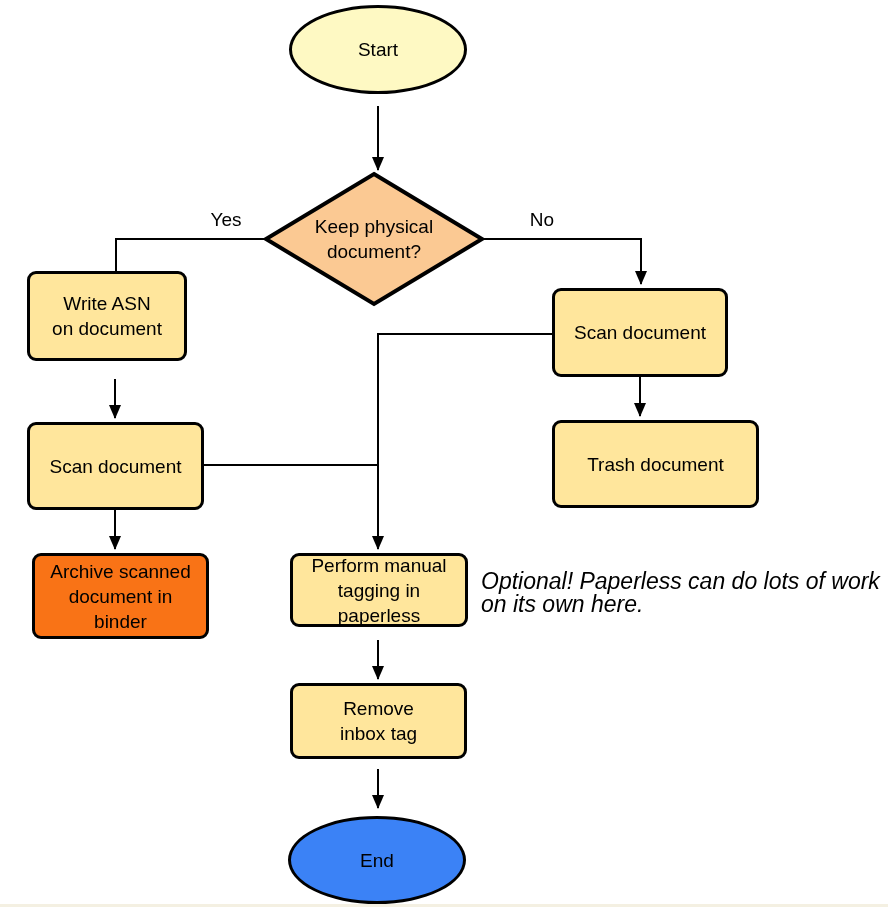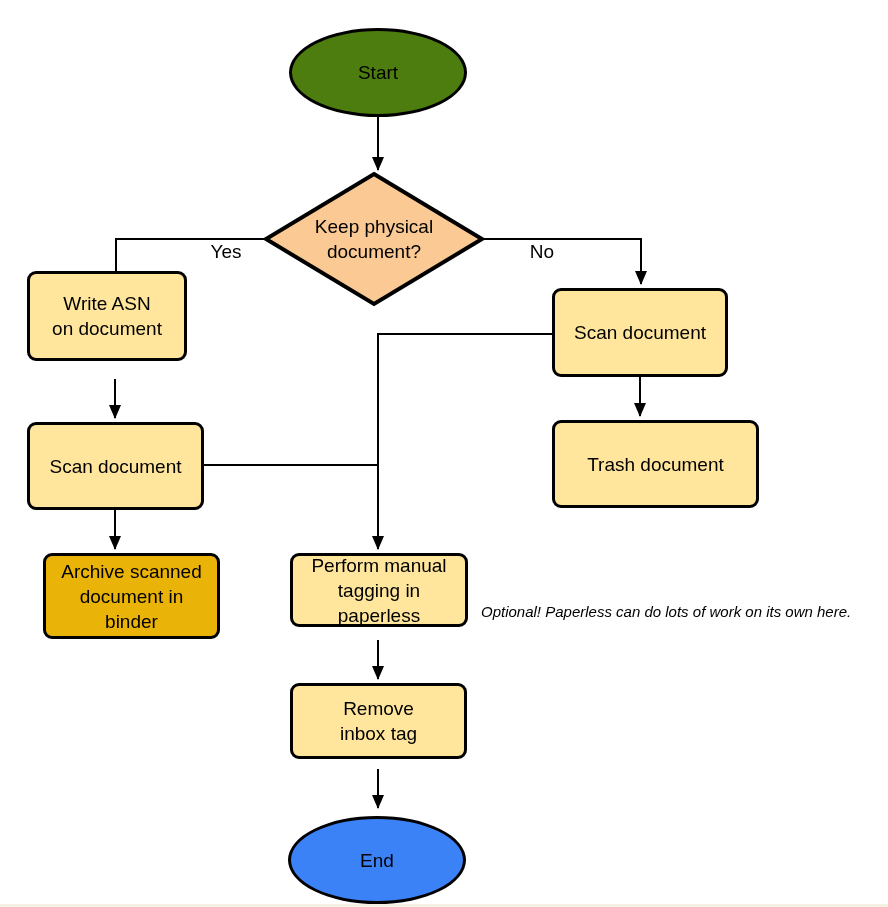--- a/index.html
+++ b/index.html
@@ -45,28 +45,27 @@
   }
   .diamond .diamond-label {
     position: relative;
     z-index: 1;
   }
   .edge-label {
     position: absolute;
     font-size: 19px;
     text-align: center;
     z-index: 2;
-    margin-top: 32px;
   }
   .annotation {
     position: absolute;
     left: 481px;
-    top: 600px;
+    top: 570px;
     width: 400px;
-    font-size: 15px;
+    font-size: 23px;
     line-height: 23px;
     font-style: italic;
     z-index: 2;
   }
   .bottom-rule {
     position: absolute;
     left: 0;
     bottom: 0;
     width: 888px;
     height: 3px;
@@ -90,21 +89,21 @@
     <line x1="115" y1="379" x2="115" y2="418" marker-end="url(#arrow)"></line>
     <line x1="115" y1="510" x2="115" y2="549" marker-end="url(#arrow)"></line>
     <line x1="640" y1="377" x2="640" y2="416" marker-end="url(#arrow)"></line>
     <polyline points="552,334 378,334 378,549" marker-end="url(#arrow)"></polyline>
     <line x1="204" y1="465" x2="378" y2="465"></line>
     <line x1="378" y1="640" x2="378" y2="679" marker-end="url(#arrow)"></line>
     <line x1="378" y1="769" x2="378" y2="808" marker-end="url(#arrow)"></line>
   </g>
 </svg>
 
-<div class="node terminal" style="left: 289px; top: 28px; width: 178px; height: 89px; background-color: #4d7c0f; align-items: center;">
+<div class="node terminal" style="left: 289px; top: 5px; width: 178px; height: 89px; background-color: #fef9c3; align-items: center;">
   <span>Start</span>
 </div>
 
 <div class="node diamond" style="left:263px; top:171px; width:222px; height:136px;">
   <svg viewBox="0 0 222 136">
     <polygon points="111,3 219,68 111,133 3,68" stroke="#000" stroke-width="4" fill="#fbc993"></polygon>
   </svg>
   <span class="diamond-label">Keep physical
 document?</span>
 </div>
@@ -115,21 +114,21 @@
 
 <div class="node process" style="left: 27px; top: 271px; width: 160px; height: 90px; background-color: rgb(255, 230, 156);">
   <span>Write ASN
 on document</span>
 </div>
 
 <div class="node process" style="left: 27px; top: 422px; width: 177px; height: 88px; background-color: rgb(255, 230, 156);">
   <span>Scan document</span>
 </div>
 
-<div class="node process" style="left: 43px; top: 553px; width: 177px; height: 86px; background-color: #eab308;">
+<div class="node process" style="left: 32px; top: 553px; width: 177px; height: 86px; background-color: #f97316;">
   <span>Archive scanned
 document in
 binder</span>
 </div>
 
 <div class="node process" style="left: 552px; top: 288px; width: 176px; height: 89px; background-color: rgb(255, 230, 156);">
   <span>Scan document</span>
 </div>
 
 <div class="node process" style="left: 552px; top: 420px; width: 207px; height: 88px; background-color: rgb(255, 230, 156);">

